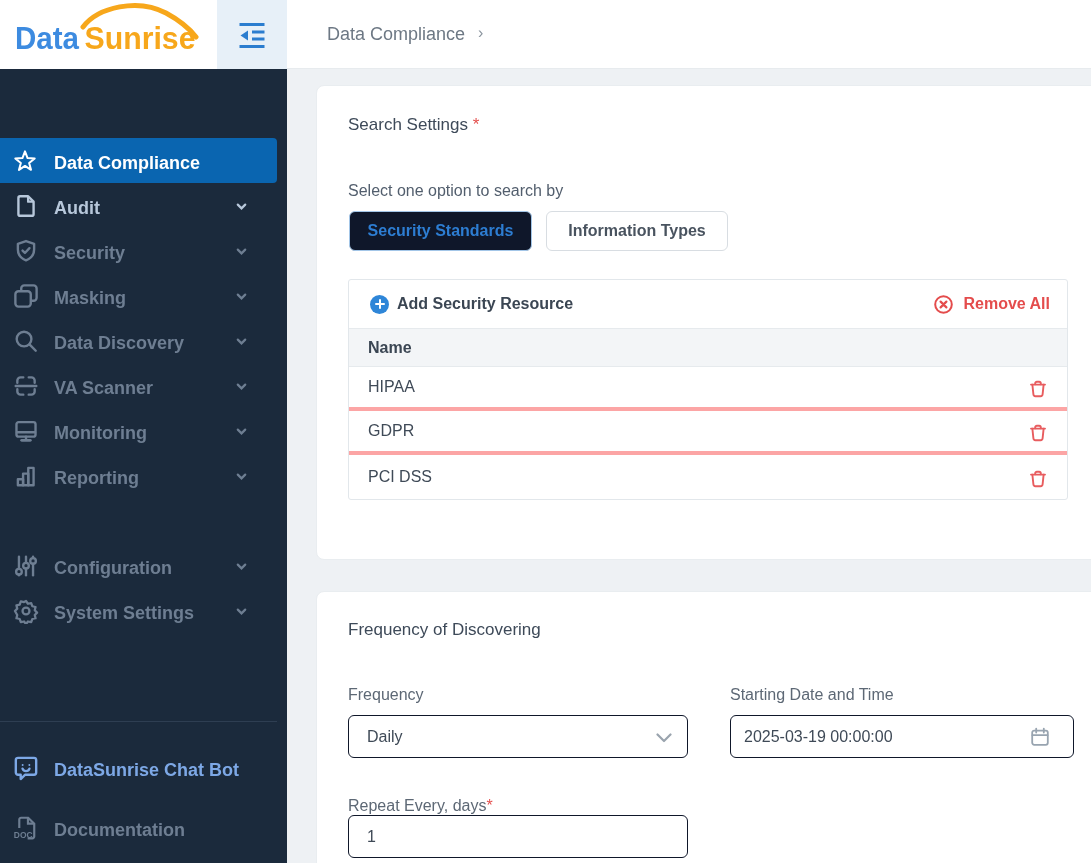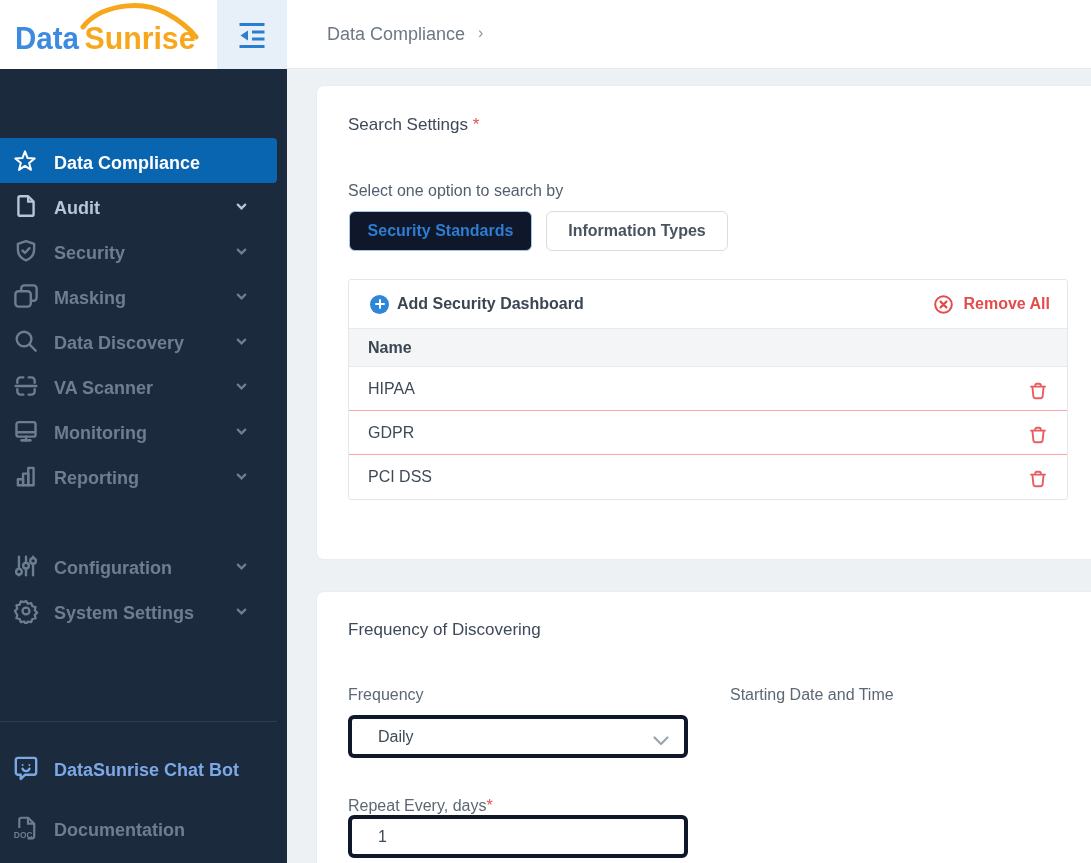--- a/index.html
+++ b/index.html
@@ -36,36 +36,36 @@
   .red { color:#e4504e; }
   .label { position:absolute; font-size:16px; color:#5d6875; white-space:nowrap; }
 
   .tab { position:absolute; top:125px; height:40px; border-radius:6px; display:flex; align-items:center; justify-content:center; font-size:16px; font-weight:bold; }
   #tab1 { left:32px; width:183px; background:#0f172a; border:1px solid #a3c6e8; color:#2d7dd2; }
   #tab2 { left:229px; width:182px; background:#ffffff; border:1px solid #d8dde2; color:#49535f; }
 
   #tbl { position:absolute; left:31px; top:193px; width:720px; border:1px solid #e2e7eb; border-radius:3px; background:#fff; }
   #tbl .r0 { height:48px; position:relative; }
   #tbl .rname { height:39px; background:#f3f5f7; border-top:1px solid #e6eaed; border-bottom:1px solid #e6eaed; display:flex; align-items:center; }
-  #tbl .row { height:44px; border-bottom:1px solid #fca5a5; display:flex; align-items:center; position:relative; }
+  #tbl .row { height:44px; border-bottom:4px solid #fca5a5; display:flex; align-items:center; position:relative; }
   #tbl .row:last-child { border-bottom:none; }
   #tbl .rname span, #tbl .row span { margin-left:19px; font-size:16px; color:#3f4a57; }
   #tbl .rname span { font-weight:bold; color:#3b4653; }
   #addbtn { position:absolute; left:21px; top:0; height:48px; display:flex; align-items:center; }
   #addbtn .plus { width:19px; height:19px; border-radius:50%; background:#2e86d8; position:relative; margin-right:8px; }
   #addbtn .plus:before, #addbtn .plus:after { content:""; position:absolute; background:#fff; }
   #addbtn .plus:before { left:4.5px; top:8.5px; width:10px; height:2px; border-radius:1px; }
   #addbtn .plus:after { left:8.5px; top:4.5px; width:2px; height:10px; border-radius:1px; }
   #addbtn b { font-size:16px; color:#3b4653; }
   #rmbtn { position:absolute; right:17px; top:0; height:48px; display:flex; align-items:center; }
   #rmbtn svg { margin-right:10px; }
   #rmbtn b { font-size:16px; color:#e44c4c; }
   .trash { position:absolute; right:20px; top:50%; margin-top:-7px; width:18px; height:18px; }
 
-  .input { position:absolute; height:43px; border:4px solid #0f172a; border-radius:6px; background:#fff; display:flex; align-items:center;padding-left:8px; }
+  .input { position:absolute; height:43px; border:1px solid #0f172a; border-radius:6px; background:#fff; display:flex; align-items:center; }
   .input .txt { font-size:16px; color:#3f4a57; }
 </style>
 </head>
 <body>
 
 <div id="sbwhite" class="abs">
   <svg width="210" height="69" viewBox="0 0 210 69">
     <path d="M83 27 C 98 7, 138 -2, 166 13 C 178 19.5, 189 28, 196 37" fill="none" stroke="#f7a71b" stroke-width="5" stroke-linecap="round"></path>
     <text x="15" y="48.5" font-family="Liberation Sans" font-weight="bold" font-size="31" fill="#3d8be0" textLength="64" lengthAdjust="spacingAndGlyphs">Data</text>
     <text x="84.5" y="48.5" font-family="Liberation Sans" font-weight="bold" font-size="31" fill="#f7a71b" textLength="111" lengthAdjust="spacingAndGlyphs">Sunrise</text>
@@ -237,21 +237,21 @@
 
 <div id="card1" class="card abs">
   <div class="h1" style="top:29px">Search Settings <span class="red">*</span></div>
   <div class="label" style="left:31px; top:96px; color:#525e6d;">Select one option to search by</div>
   <div id="tab1" class="tab">Security Standards</div>
   <div id="tab2" class="tab">Information Types</div>
   <div id="tbl">
     <div class="r0">
       <div id="addbtn">
           <span class="plus"></span>
-          <b>Add Security Dashboard</b>
+          <b>Add Security Resource</b>
         </div>
       <div id="rmbtn">
         <svg width="19" height="19" viewBox="0 0 19 19" fill="none" stroke="#e44c4c">
           <circle cx="9.5" cy="9.5" r="8.3" stroke-width="2"></circle>
           <path d="M6.6 6.6l5.8 5.8M12.4 6.6l-5.8 5.8" stroke-width="2.2" stroke-linecap="round"></path>
         </svg>
         <b>Remove All</b>
       </div>
     </div>
     <div class="rname">
@@ -287,17 +287,24 @@
 <div id="card2" class="card abs">
   <div class="h1" style="top:28px">Frequency of Discovering</div>
   <div class="label" style="left:31px; top:94px;">Frequency</div>
   <div class="input" style="left:31px; top:123px; width:340px;">
     <span class="txt" style="margin-left:18px;">Daily</span>
     <svg style="position:absolute; right:15px; top:17px;" width="16" height="10" viewBox="0 0 16 10" fill="none" stroke="#9aa4ae" stroke-width="2.2" stroke-linecap="round" stroke-linejoin="round">
         <path d="M1.5 1.5 L8 8 L14.5 1.5"></path>
       </svg>
   </div>
   <div class="label" style="left:413px; top:94px;">Starting Date and Time</div>
+  <div class="input" style="left:413px; top:123px; width:344px;">
+    <span class="txt" style="margin-left:13px;">2025-03-19 00:00:00</span>
+    <svg style="position:absolute; right:23px; top:11px;" width="20" height="20" viewBox="0 0 20 20" fill="none" stroke="#98a4b0" stroke-width="1.8" stroke-linecap="round">
+      <rect x="2.2" y="3.6" width="15.6" height="14.2" rx="2"></rect>
+      <path d="M6.2 1.6v4M13.8 1.6v4M2.4 8.2h15.2"></path>
+    </svg>
+  </div>
   <div class="label" style="left:31px; top:193px;margin-top:12px;">Repeat Every, days<span class="red">*</span></div>
   <div class="input" style="left:31px; top:223px; width:340px;">
     <span class="txt" style="margin-left:18px;">1</span>
   </div>
 </div>
 
 </body></html>

